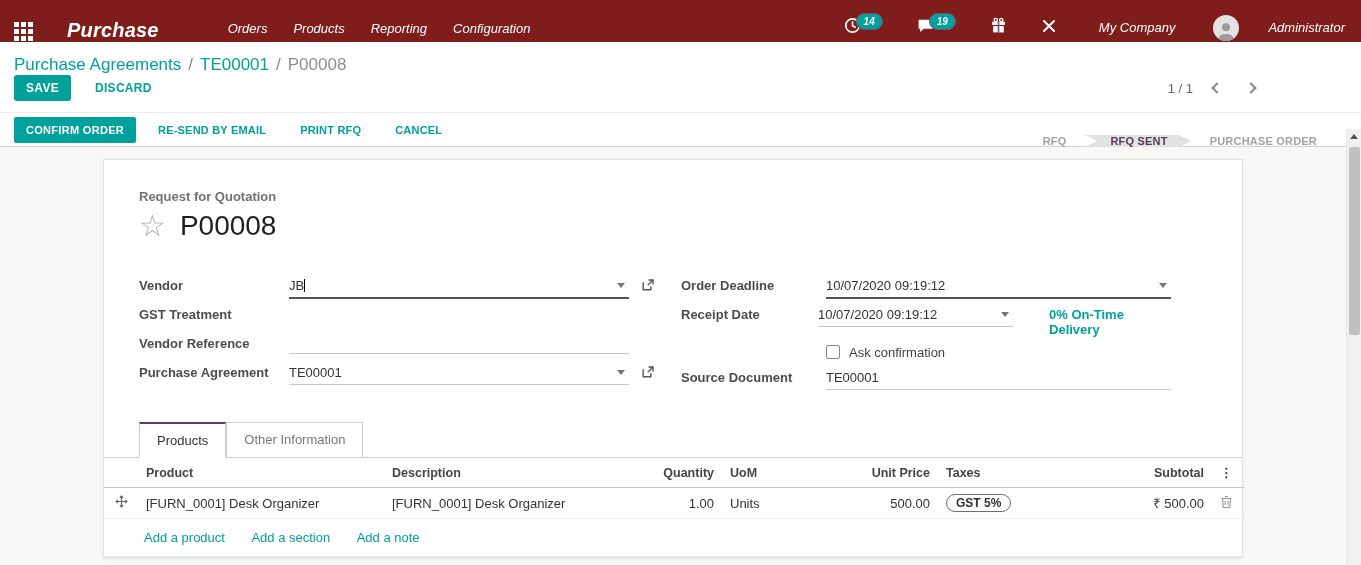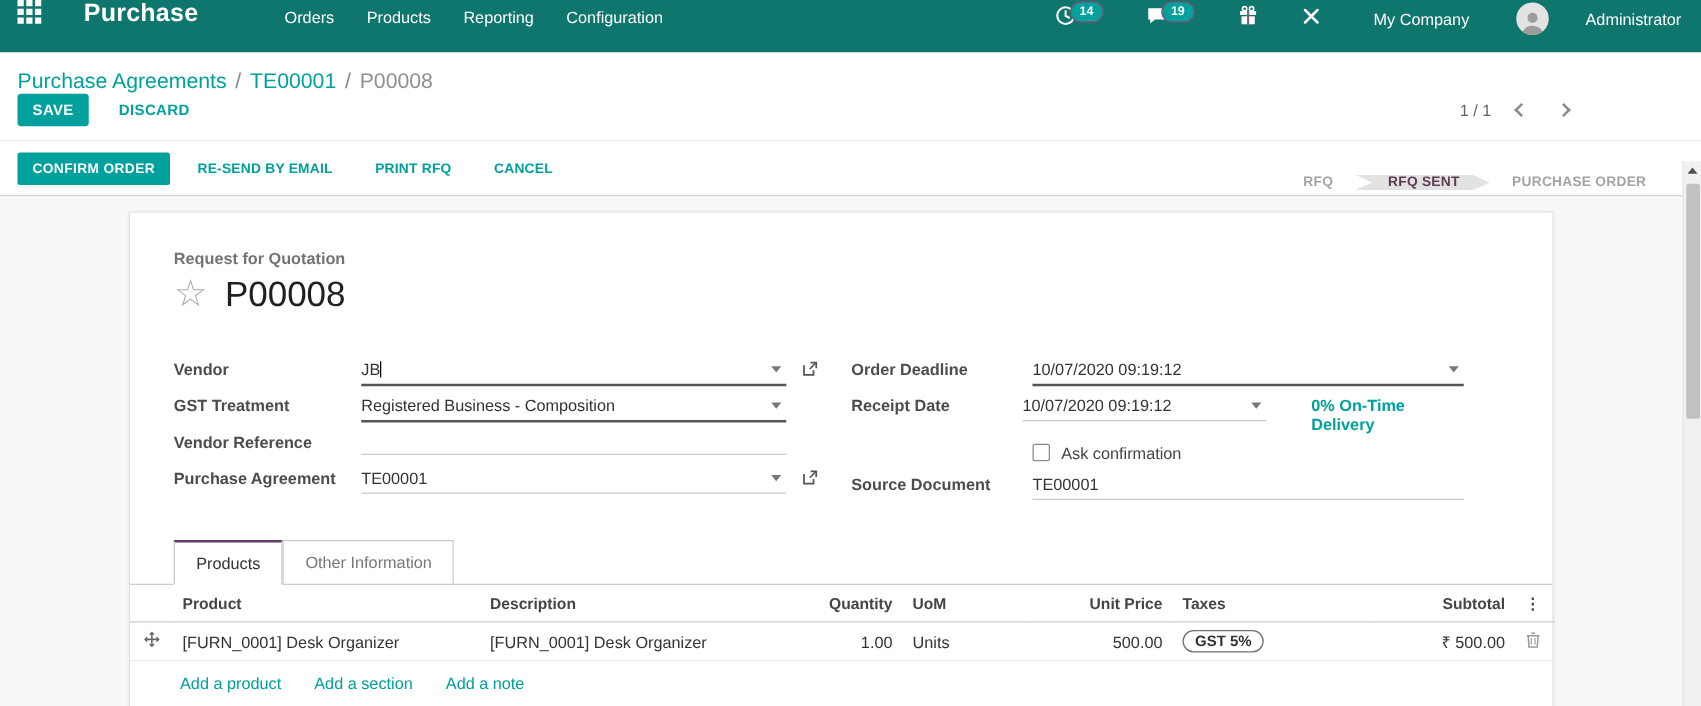--- a/index.html
+++ b/index.html
@@ -1,20 +1,20 @@
 <!DOCTYPE html>
 <html><head>
 <meta charset="utf-8">
 <style>
   * { margin:0; padding:0; box-sizing:border-box; }
   html,body { width:1361px; height:565px; overflow:hidden;
     font-family:"Liberation Sans", sans-serif; background:#f8f8f7; color:#333; }
 
   
-  .navbar { height:42px; background:#0f766e; display:flex; align-items:flex-start; color:#fff; }
+  .navbar { height:42px; background:#7f1d1d; display:flex; align-items:flex-end; color:#fff;font-style:italic; }
   .apps-grid { width:20px; height:20px; margin:0 15px 0 14px; display:grid;
     grid-template-columns:repeat(3,5px); grid-template-rows:repeat(3,5px); gap:2px; cursor:pointer; }
   .apps-grid span { background:#fff; }
   .nav-app-name { font-size:20px; font-weight:bold; margin:0 58px 0 18px; letter-spacing:.2px; }
   .nav-menu { display:flex; gap:4px; }
   .nav-menu .item { font-size:13px; padding:6px 11px; cursor:pointer; }
   .nav-right { margin-left:auto; display:flex; align-items:center; gap:22px; padding-right:12px; }
   .nav-icon { position:relative; padding:4px 6px; cursor:pointer; display:flex; align-items:center; }
   .badge { background:#00A09D; color:#fff; font-size:10px; font-weight:bold; border-radius:9px;
     padding:2px 7px; margin-left:-5px; margin-top:-12px; border:1px solid #7a5270; }
@@ -36,21 +36,21 @@
     padding:6px 12px; margin-left:12px; cursor:pointer; letter-spacing:.3px; }
   .pager { margin-left:auto; display:flex; align-items:center; gap:20px; color:#666;
     font-size:13px; padding-right:92px;text-align:center; }
   .chev { display:inline-block; width:8px; height:8px; border-top:2px solid #8a8a8a;
     border-right:2px solid #8a8a8a; cursor:pointer; }
   .chev.left  { transform:rotate(-135deg); }
   .chev.right { transform:rotate(45deg); }
 
   
   .action-bar { background:#fff; border-top:1px solid #ececec; border-bottom:1px solid #d4d4d4;
-    height:45px; display:flex; align-items:center; }
+    height:35px; display:flex; align-items:center; }
   .action-bar .btn-primary { margin-left:14px; border-radius:2px; padding:7px 12px; font-size:11px; }
   .action-link { background:none; border:none; color:#00A09D; font-weight:bold; font-size:11px;
     padding:7px 12px; margin-left:10px; cursor:pointer; letter-spacing:.2px; }
   .statusbar { margin-left:auto; display:flex; height:35px; align-items:flex-end; padding-right:26px; }
   .status-step { font-size:11px; font-weight:bold; color:#a3a3a3; display:flex; align-items:center;
     padding:0 18px; cursor:pointer; letter-spacing:.2px; }
   .status-step.active { background:#e2e2e2; color:#5d3a54; padding:0 24px 0 26px;
     clip-path:polygon(0 0, calc(100% - 13px) 0, 100% 50%, calc(100% - 13px) 100%, 0 100%, 13px 50%); }
 
   
@@ -242,24 +242,20 @@
                   <svg width="14" height="14" viewBox="0 0 14 14">
                       <path d="M2.2 4.2v7.6h7.6V8.2" fill="none" stroke="#555" stroke-width="1.4"></path>
                       <path d="M7.5 2h4.5v4.5" fill="none" stroke="#555" stroke-width="1.4"></path>
                       <path d="M12 2 6.8 7.2" stroke="#555" stroke-width="1.4"></path>
                     </svg>
                 </span>
               </div>
             </div>
             <div class="frow">
               <div class="flabel">GST Treatment</div>
-              <div class="fctrl u-dark">
-                <span>Registered Business - Composition</span>
-                <i class="caret"></i>
-              </div>
             </div>
             <div class="frow">
               <div class="flabel">Vendor Reference</div>
               <div class="fctrl u-light">
                 <span></span>
               </div>
             </div>
             <div class="frow">
               <div class="flabel">Purchase Agreement</div>
               <div class="fctrl u-light">

